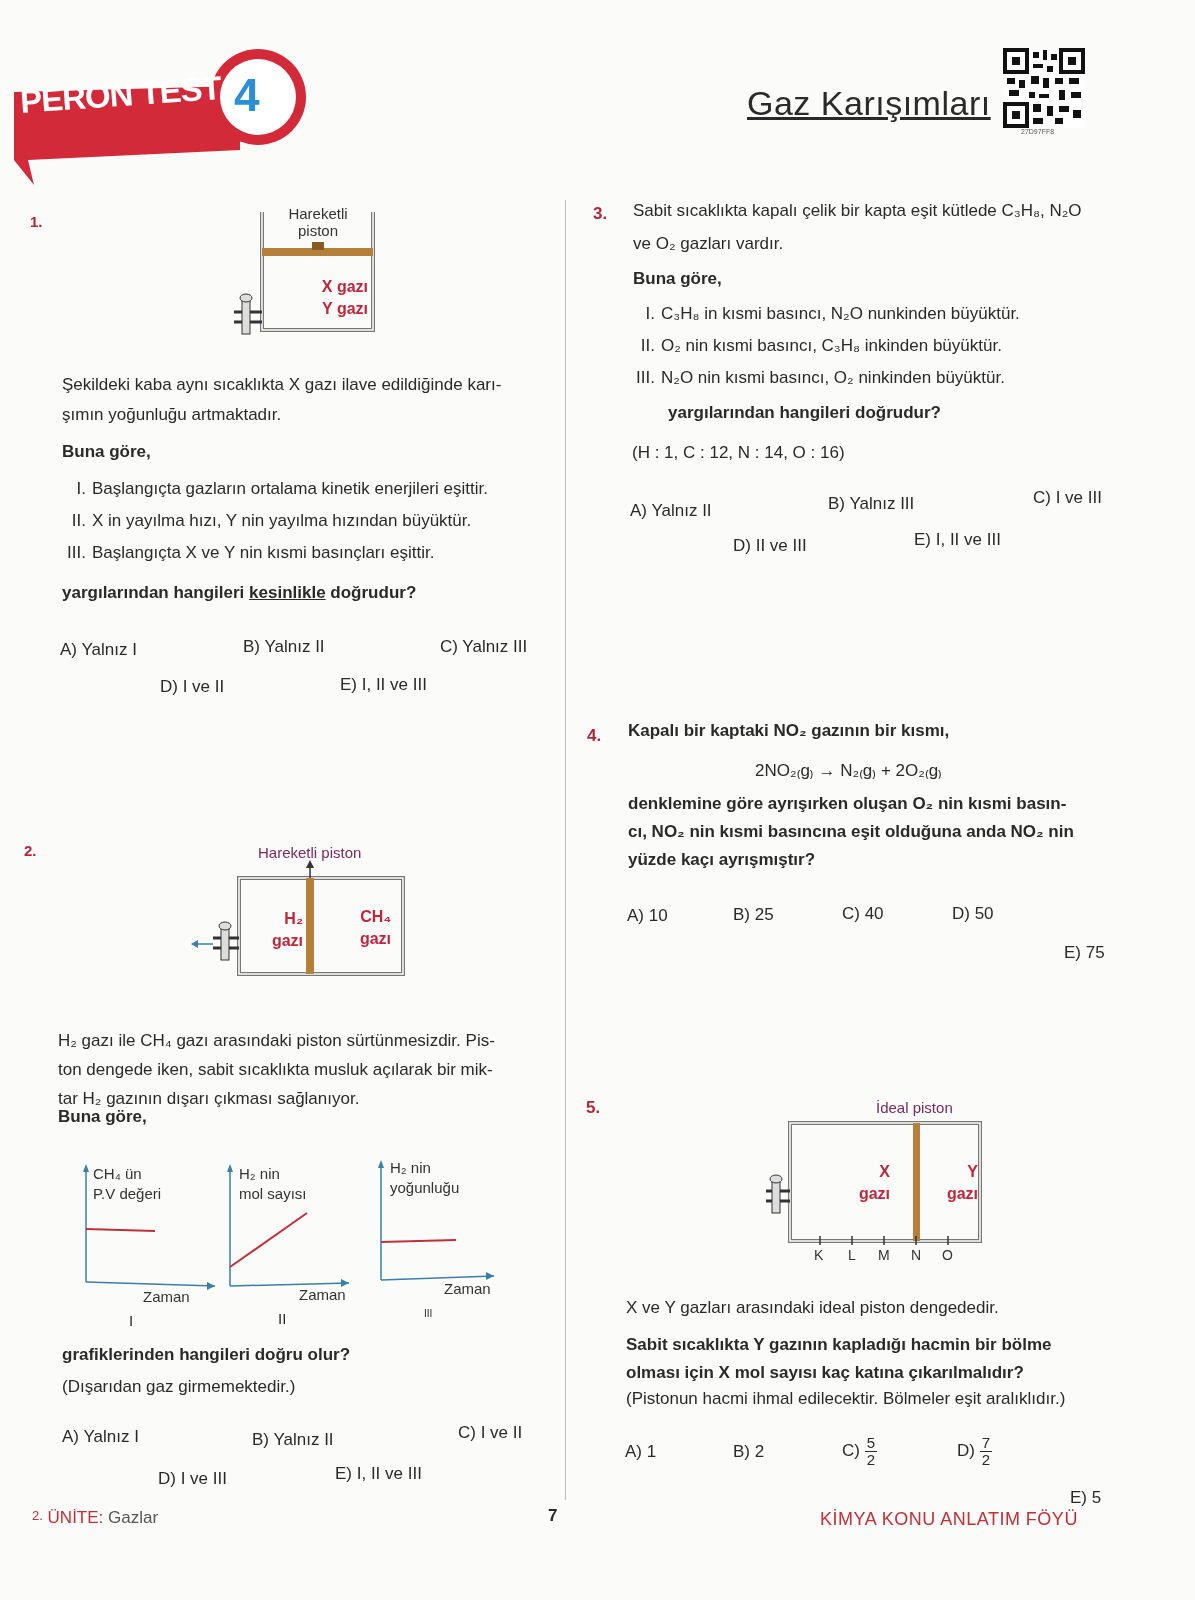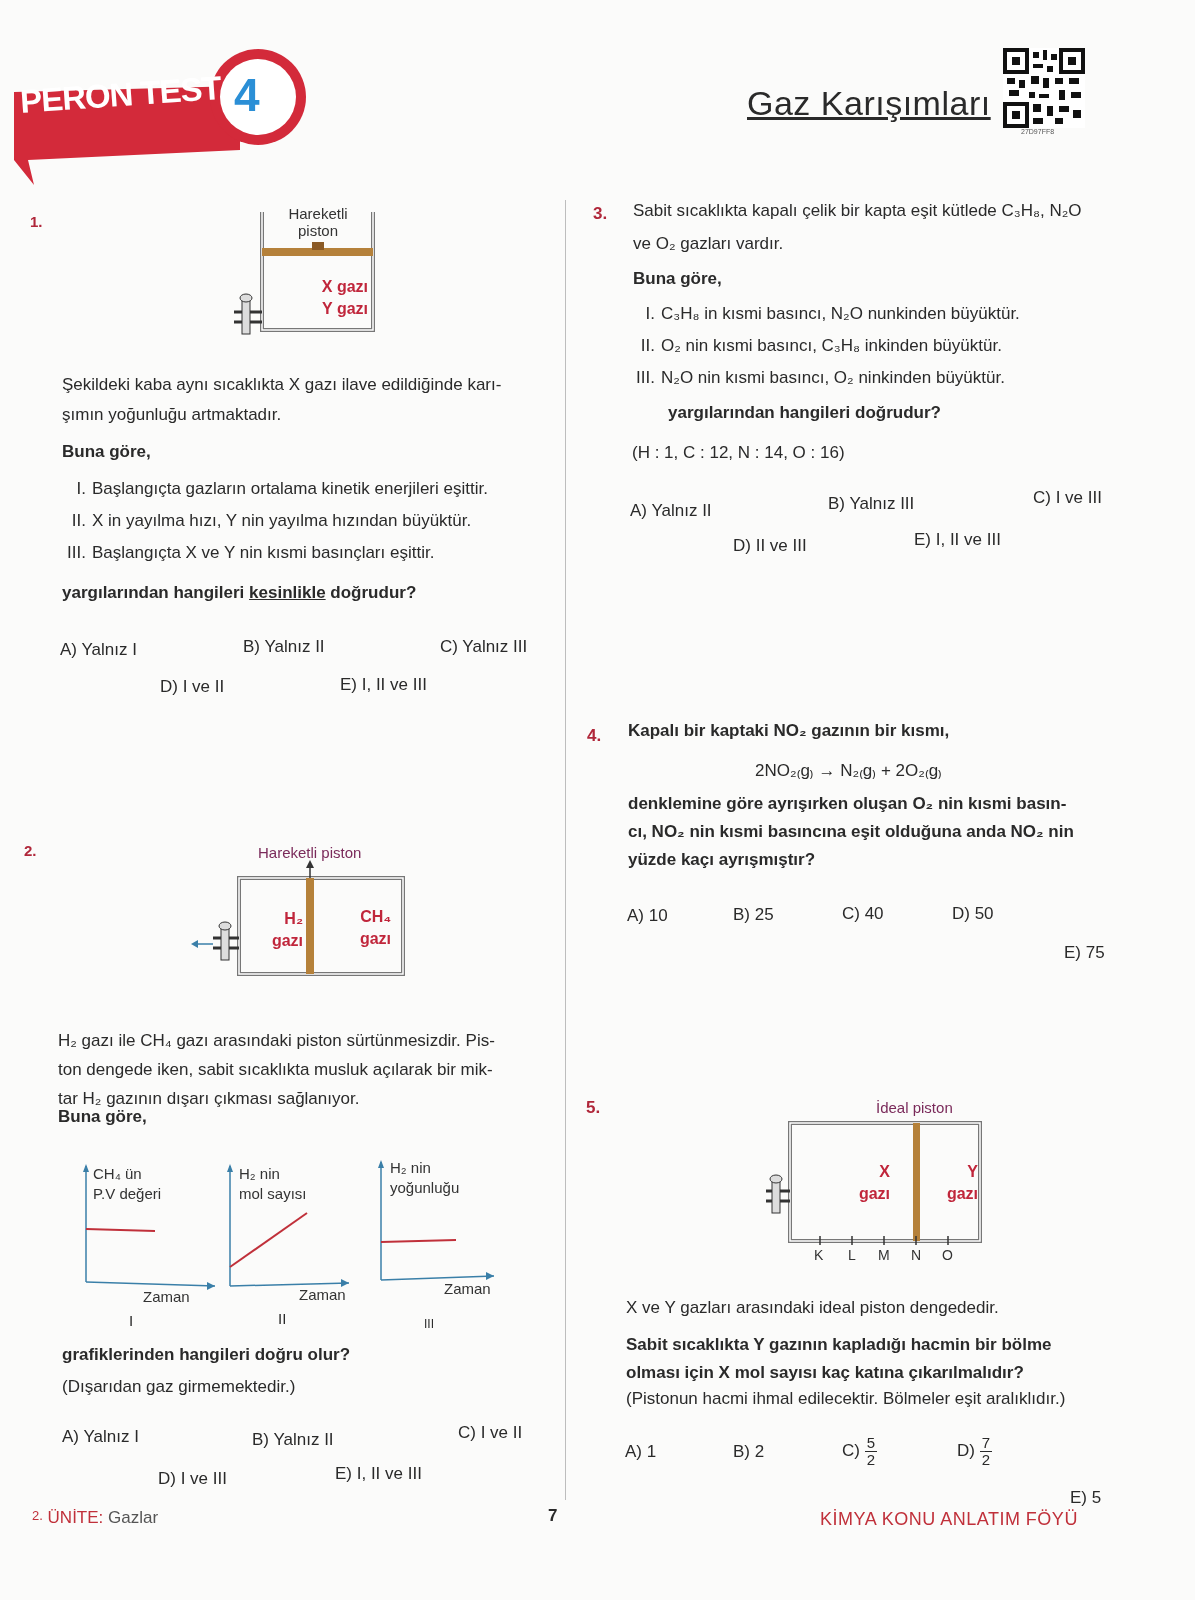--- a/index.html
+++ b/index.html
@@ -183,21 +183,21 @@
     <path d="M4 12 L7 4 L10 12 Z" fill="#3a7fa8"></path>
     <line x1="7" y1="124" x2="120" y2="120" stroke="#3a7fa8" stroke-width="1.5"></line>
     <path d="M112 116 L120 120 L112 124 Z" fill="#3a7fa8"></path>
     <line x1="7" y1="86" x2="82" y2="84" stroke="#c0303a" stroke-width="2"></line>
   </svg>
   <div class="abs" style="left:16px;top:2px;font-size:15px;line-height:20px;color:#333;">
     <div>H₂ nin</div>
     <div>yoğunluğu</div>
   </div>
   <div class="abs" style="left:70px;top:124px;font-size:15px;color:#333;">Zaman</div>
-  <div class="abs" style="left:50px;top:161px;font-size:12px;">III</div>
+  <div class="abs" style="left:50px;top:152px;font-size:10px;">III</div>
 </div>
 
 <div class="abs qtext bold" style="left:62px;top:1340px;">grafiklerinden hangileri doğru olur?</div>
 <div class="abs qtext" style="left:62px;top:1372px;">(Dışarıdan gaz girmemektedir.)</div>
 <div class="opt" style="left:62px;top:1427px;">A) Yalnız I</div>
 <div class="opt" style="left:252px;top:1430px;">B) Yalnız II</div>
 <div class="opt" style="left:458px;top:1423px;">C) I ve II</div>
 <div class="opt" style="left:158px;top:1469px;">D) I ve III</div>
 <div class="opt" style="left:335px;top:1464px;">E) I, II ve III</div>
 

